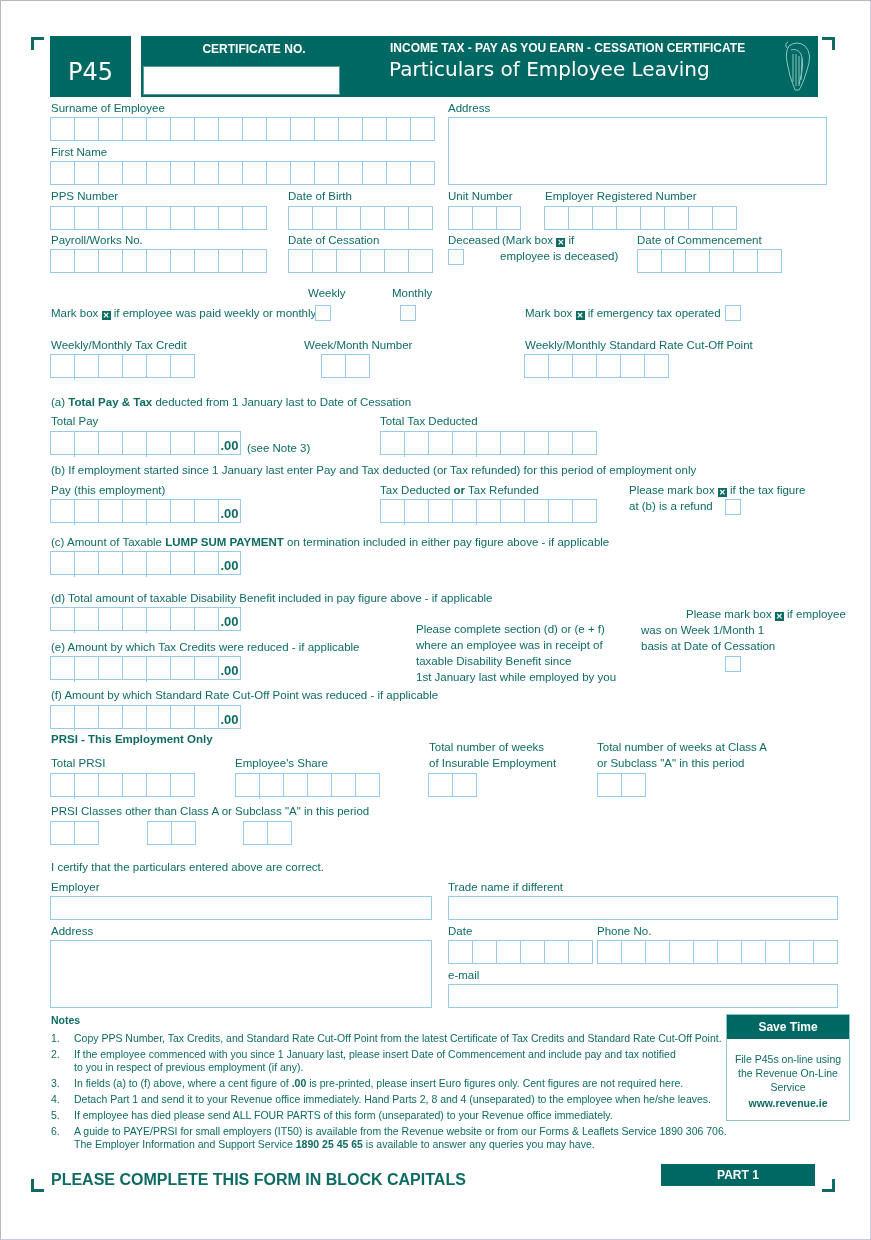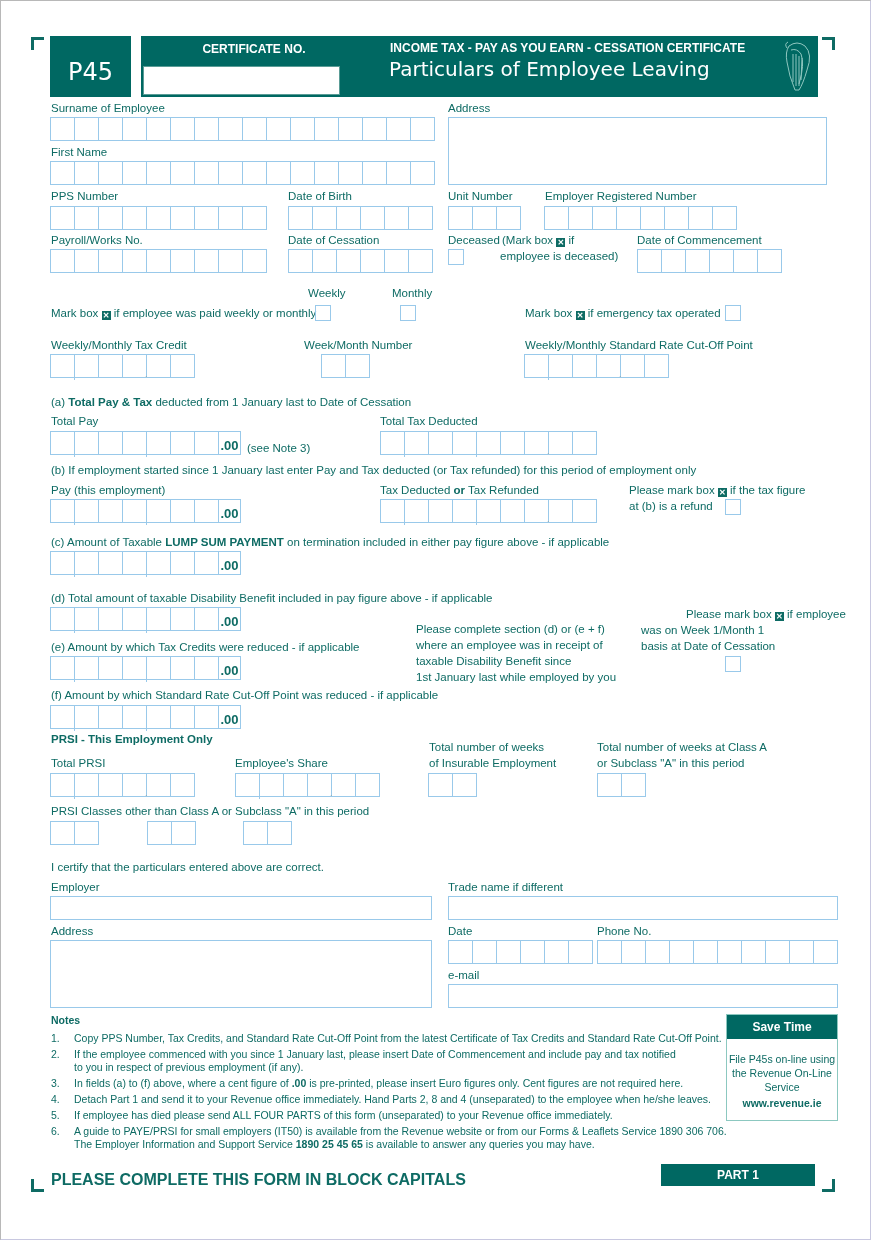--- a/index.html
+++ b/index.html
@@ -431,21 +431,21 @@
     <div class="note-row">
         <span class="n">5.</span>
         <span>If employee has died please send ALL FOUR PARTS of this form (unseparated) to your Revenue office immediately.</span>
       </div>
     <div class="note-row">
         <span class="n">6.</span>
         <span><span>A guide to PAYE/PRSI for small employers (IT50) is available from the Revenue website or from our Forms &amp; Leaflets Service 1890 306 706.</span><br><span>The Employer Information and Support Service </span><b>1890 25 45 65</b><span>  is available to answer any queries you may have.</span></span>
       </div>
   </div>
 
-  <div class="abs" style="left:725px;top:1013px;width:112px;height:107px;border:1px solid #8cc8c0;box-sizing:border-box;">
+  <div class="abs" style="left:725px;top:1013px;width:124px;height:107px;border:1px solid #8cc8c0;box-sizing:border-box;">
     <div class="teal" style="height:24px;text-align:center;font-weight:bold;font-size:12px;line-height:24px;">Save Time</div>
     <div style="text-align:center;font-size:10.5px;line-height:14px;margin-top:13px;color:#0e6b64;">
       <div>File P45s on-line using</div>
       <div>the Revenue On-Line</div>
       <div>Service</div>
       <div style="font-weight:bold;margin-top:2px;">www.revenue.ie</div>
     </div>
   </div>
 
   <div class="lbl" style="left:50px;top:1172px;font-weight:bold;font-size:16px;">PLEASE COMPLETE THIS FORM IN BLOCK CAPITALS</div>

